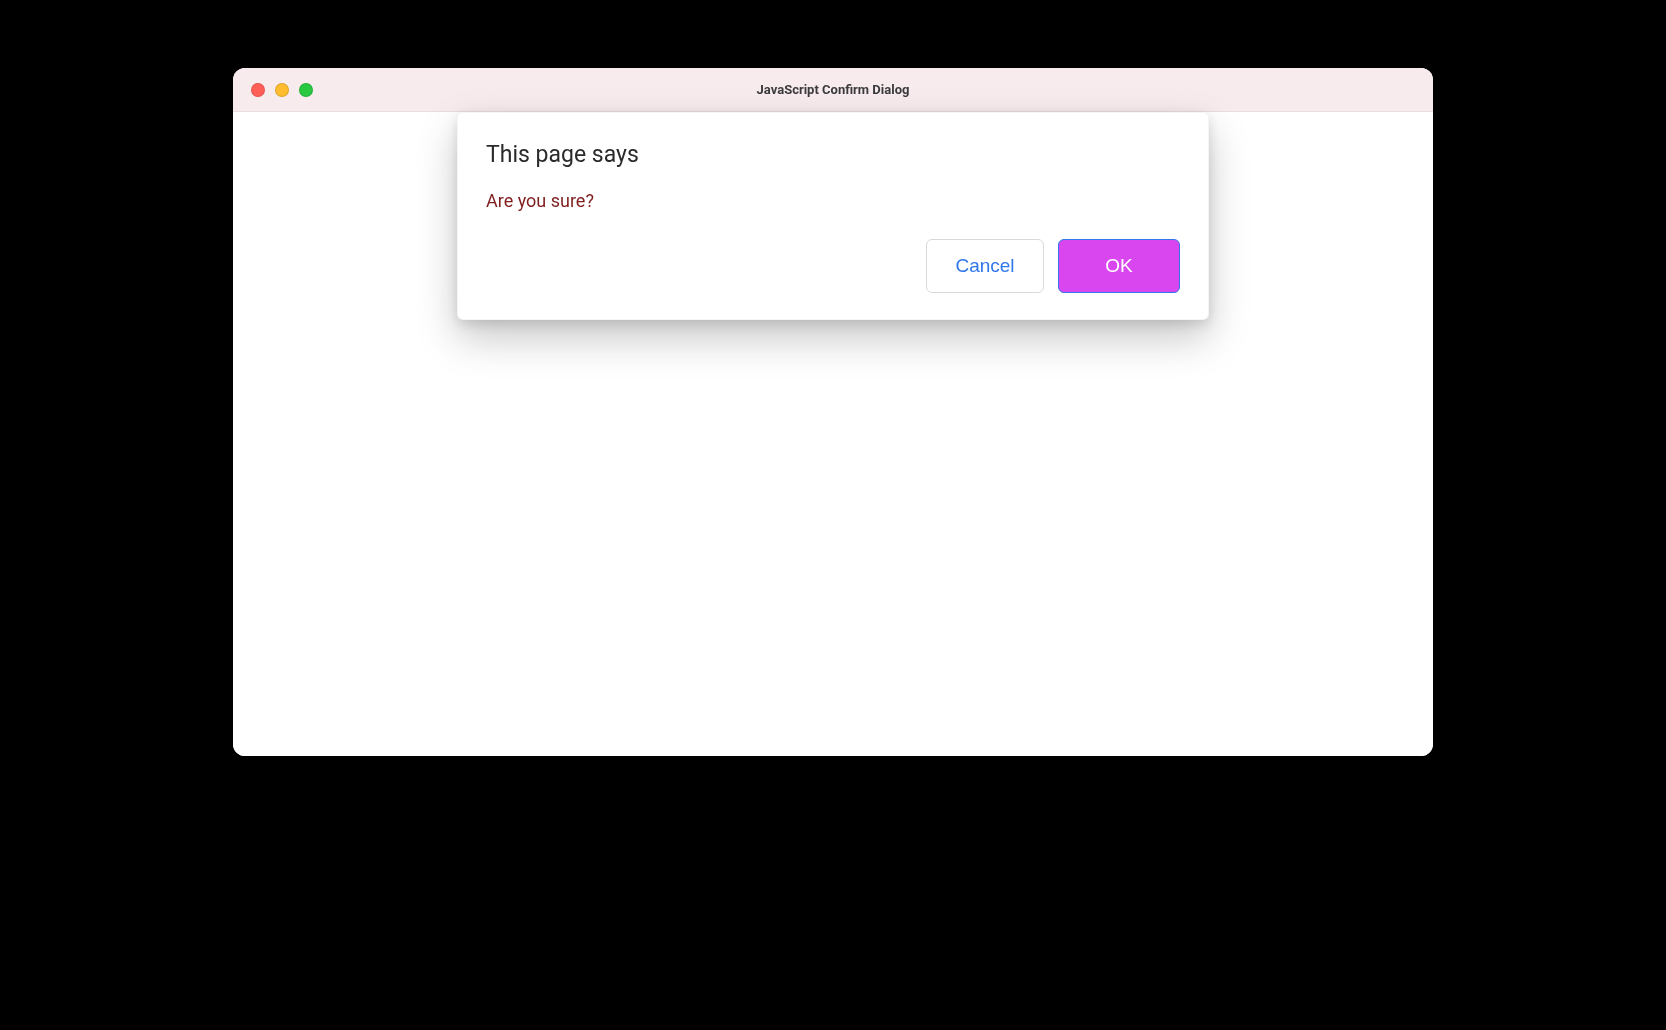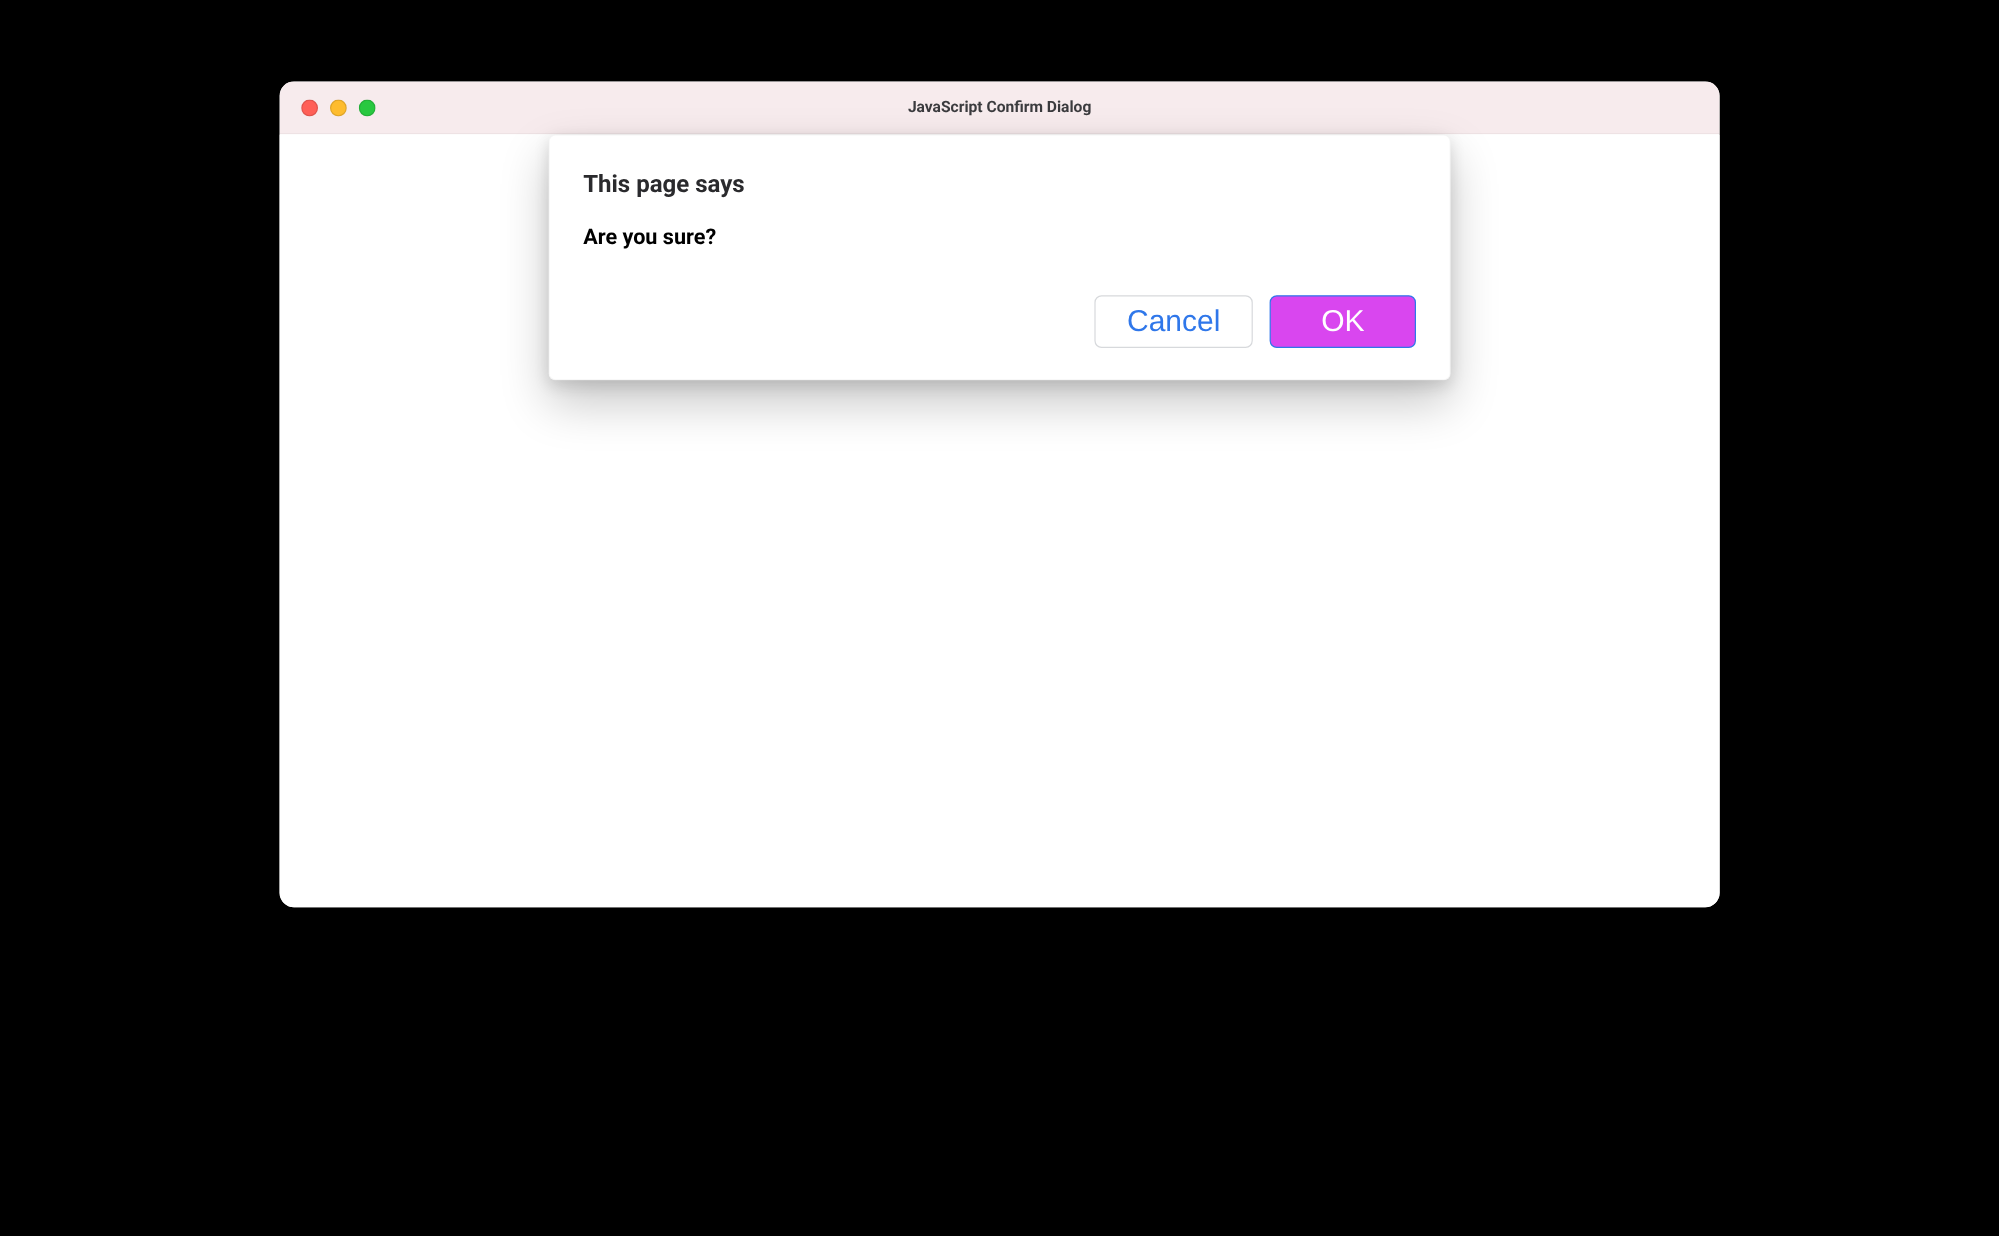--- a/index.html
+++ b/index.html
@@ -93,43 +93,43 @@
       transform: translateX(-50%);
       width: 752px;
       background: #ffffff;
       border-radius: 6px;
       box-shadow: 0 18px 40px rgba(0, 0, 0, 0.22), 0 4px 12px rgba(0, 0, 0, 0.12);
       padding: 28px 28px 26px 28px;
       border: 1px solid rgba(0,0,0,0.04);
     }
 
     .dialog-heading {
-      font-size: 20px;
-      font-weight: 700;
+      font-size: 23px;
+      font-weight: 400;
       color: #2a2a2d;
       margin-bottom: 22px;
     }
 
     .dialog-message {
       font-size: 18px;
-      font-weight: 700;
-      color: #000000;
-      margin-bottom: 38px;
+      font-weight: 400;
+      color: #7f1d1d;
+      margin-bottom: 28px;
     }
 
     .dialog-buttons {
       display: flex;
       justify-content: flex-end;
       gap: 14px;
     }
 
     .btn {
-      height: 44px;
+      height: 54px;
       padding: 0 26px;
-      font-size: 25px;
+      font-size: 19px;
       font-weight: 500;
       border-radius: 6px;
       cursor: pointer;
       display: inline-flex;
       align-items: center;
       justify-content: center;
       min-width: 118px;
     }
 
     .btn-cancel {

